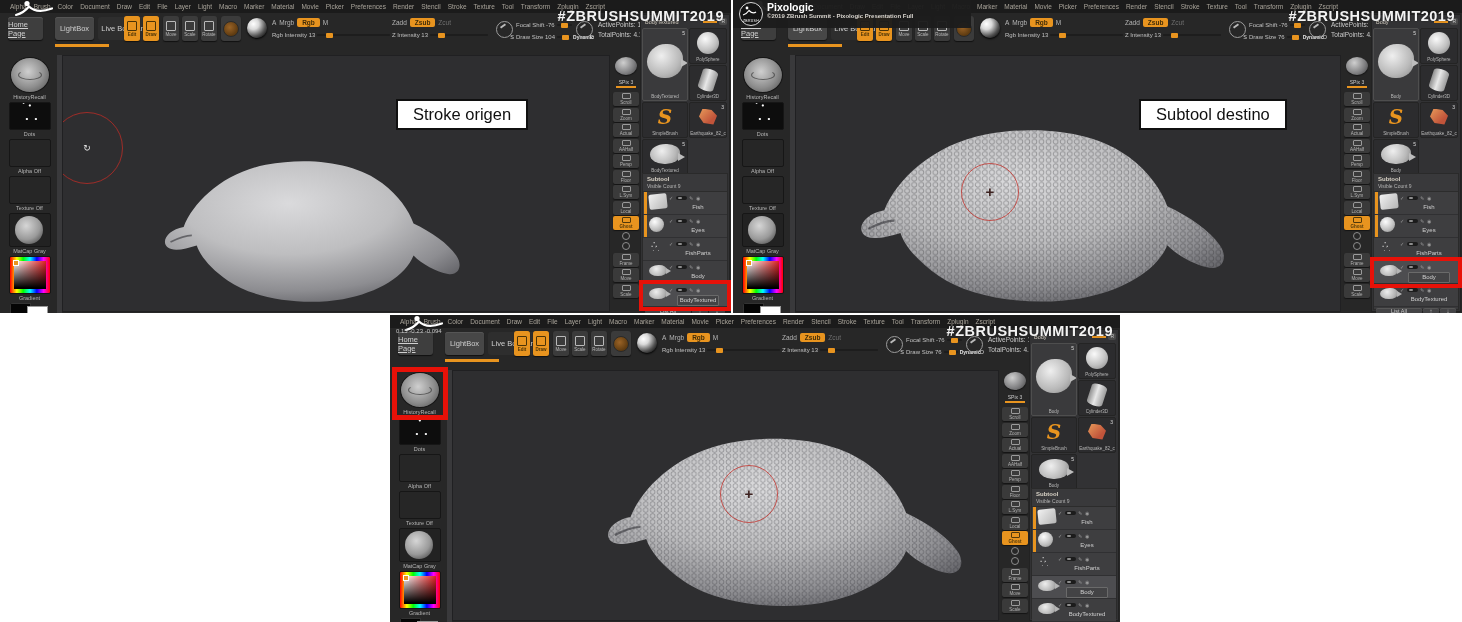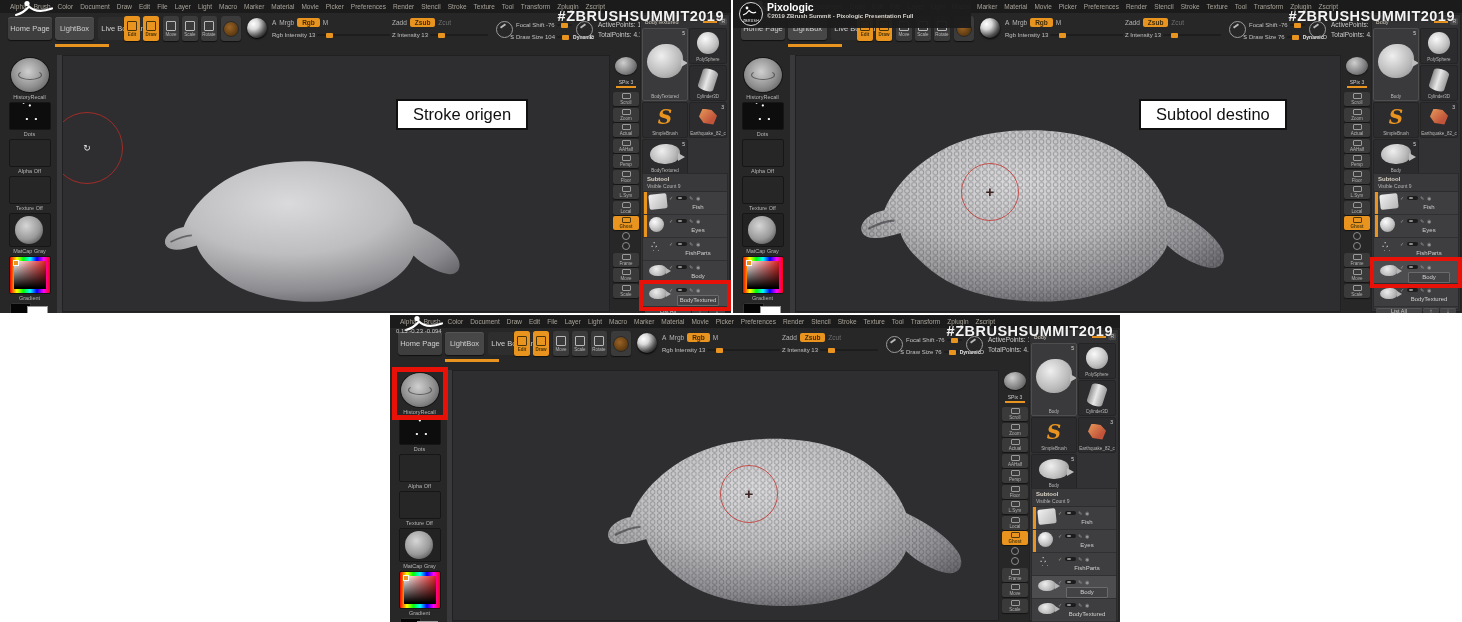--- a/index.html
+++ b/index.html
@@ -28,21 +28,21 @@
          margin:2px 4px 0 6px;position:relative;flex:none;}
   .badge svg{position:absolute;left:2px;top:3px;}
   .badge-txt{position:absolute;bottom:2px;left:0;right:0;text-align:center;font-size:3.5px;color:#fff;letter-spacing:.3px;}
   .brand-name{font-size:10.5px;color:#fff;font-weight:bold;line-height:11px;margin-top:2px;}
   .brand-sub{font-size:6px;color:#d8d4ce;font-weight:bold;}
 
   
   .toolbar{position:absolute;left:0;top:13px;right:0;height:42px;}
   .tb-btn{position:absolute;top:4px;height:23px;border-radius:3px;background:#3e3e3e;color:#cfcfcf;
           font-size:7.5px;display:flex;align-items:center;justify-content:center;box-shadow:inset 0 1px 0 #555, 0 1px 1px #111;}
-  .btn-home{left:8px;width:44px;}
+  .btn-home{left:8px;width:35px;text-decoration:underline;}
   .btn-lightbox{left:55px;width:39px;background:#474747;}
   .btn-boolean{left:98px;width:50px;background:#2e2e2e;box-shadow:none;}
   .tool-tile{position:absolute;top:3px;width:16px;height:25px;border-radius:2.5px;background:#3b3b3b;
              display:flex;flex-direction:column;align-items:center;justify-content:center;gap:1px;box-shadow:0 1px 1px #111;}
   .tool-tile .glyph{width:8px;height:8px;border:1.5px solid #b9b9b9;border-radius:1px;}
   .tool-tile .tlab{font-size:4.5px;color:#b9b9b9;}
   .tool-tile.orange{background:#e8941f;}
   .tool-tile.orange .glyph{border-color:#4a3307;}
   .tool-tile.orange .tlab{color:#4a3307;font-weight:bold;}
   .tile-edit{left:124px;} .tile-draw{left:143px;} .tile-move{left:163px;} .tile-scale{left:182px;} .tile-rotate{left:201px;}

